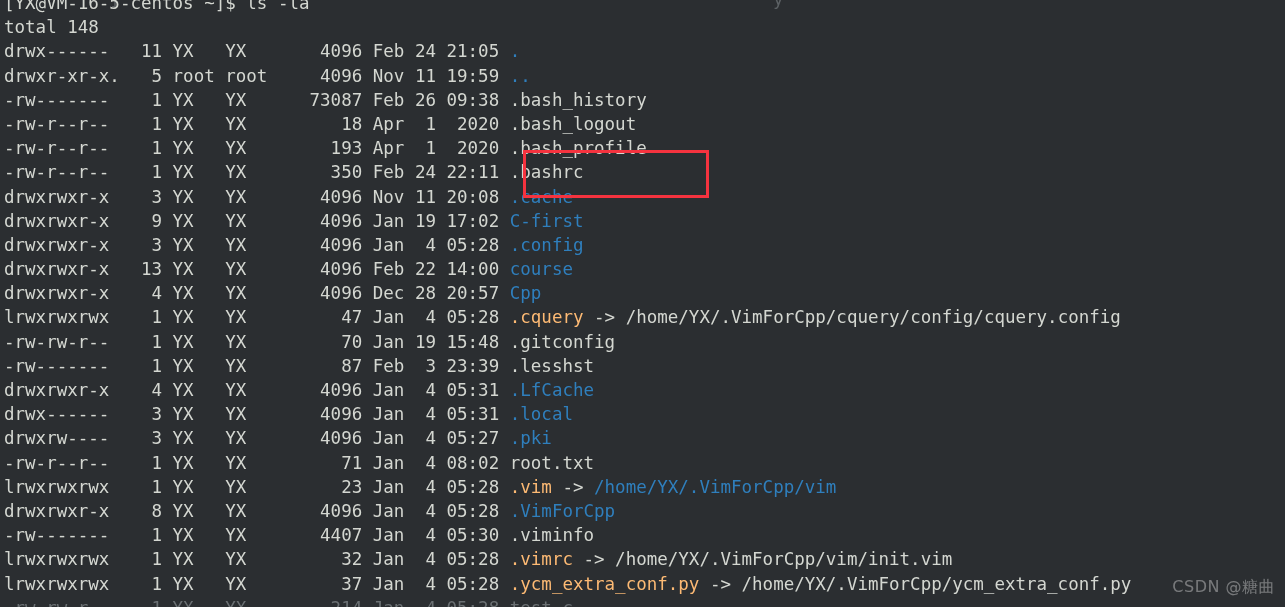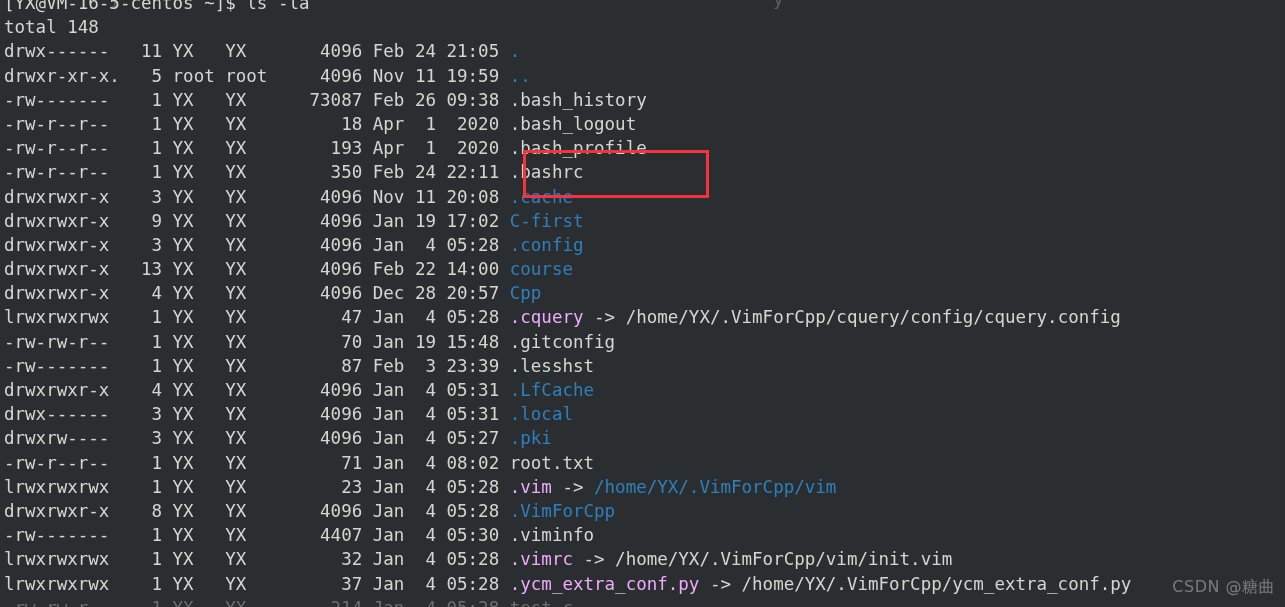--- a/index.html
+++ b/index.html
@@ -24,21 +24,21 @@
     left: 4px;
     top: -9px;
     white-space: pre;
   }
   .line {
     height: 24.2px;
     white-space: pre;
   }
   .t-default { color: #d4d7d1; }
   .t-dir     { color: #2f7fbd; }
-  .t-link    { color: #f0abfc; }
+  .t-link    { color: #fdba74; }
   .t-faint   { color: #6a6f72; }
 
   
   #highlight-box {
     position: absolute;
     left: 523px;
     top: 150px;
     width: 186px;
     height: 48px;
     border: 3px solid #f5333f;

